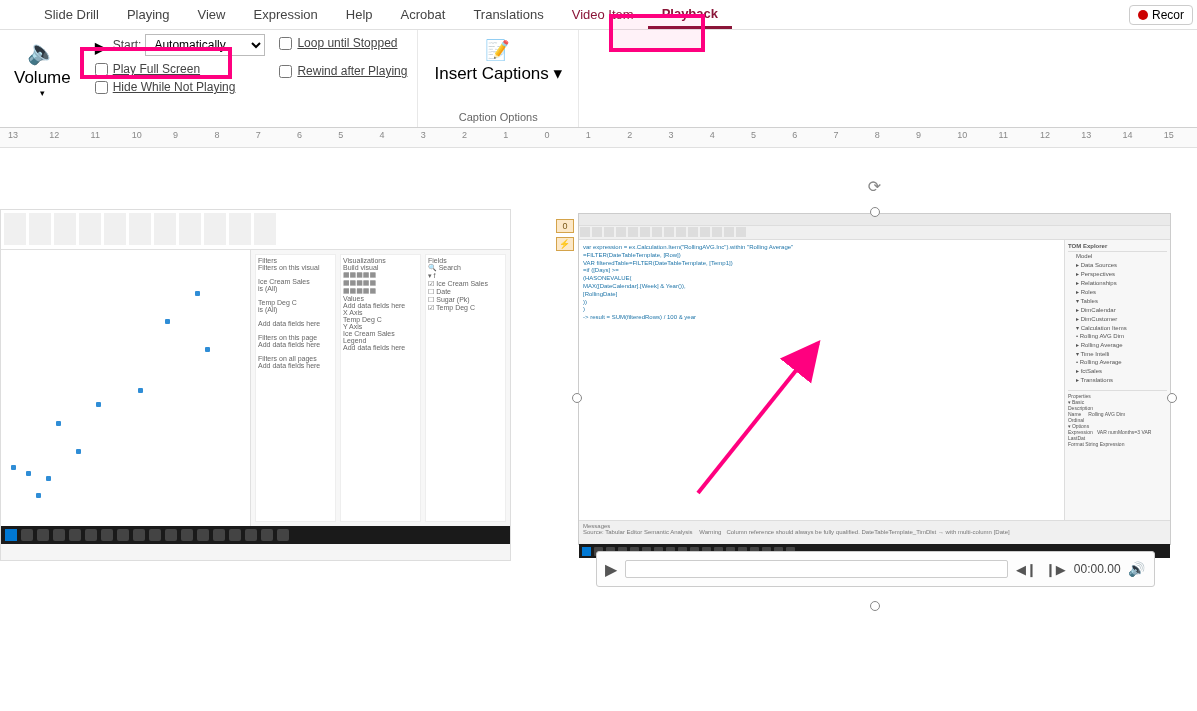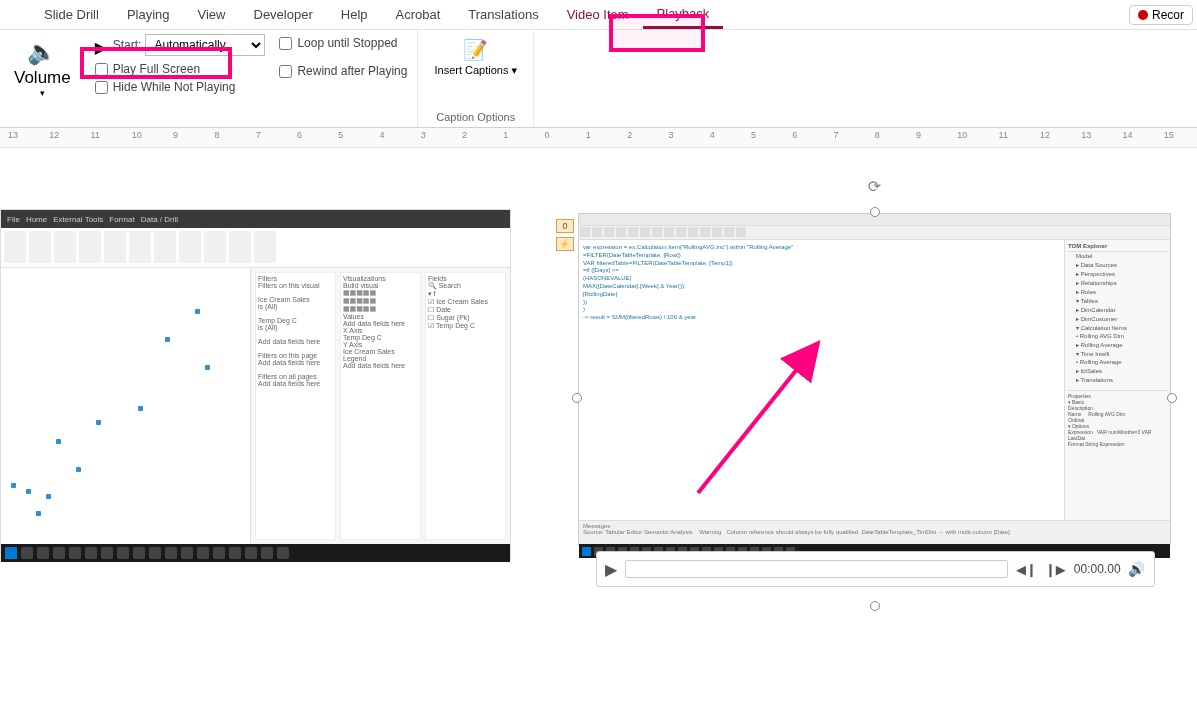--- a/index.html
+++ b/index.html
@@ -2,21 +2,21 @@
 <html><head>
 <meta charset="utf-8">
 <style>
 * { margin: 0; padding: 0; box-sizing: border-box; font-family: "Segoe UI", Arial, sans-serif; }
 body { background: #fff; width: 1197px; height: 711px; position: relative; overflow: hidden; }
 
 
 .tabs { display: flex; align-items: center; height: 30px; padding-left: 30px; gap: 0; border-bottom: 1px solid #e0e0e0; background: #fff; }
 .tab { padding: 5px 14px; font-size: 13px; color: #444; cursor: pointer; }
 .tab.contextual { color: #8a1538; }
-.tab.active { color: #8a1538; border-bottom: 3px solid #8a1538; font-weight: 400; }
+.tab.active { color: #8a1538; border-bottom: 3px solid #8a1538; font-weight: 700; }
 .record-btn { margin-left: auto; margin-right: 4px; border: 1px solid #ccc; border-radius: 4px; padding: 2px 8px; font-size: 12px; display: flex; align-items: center; gap: 4px; }
 .record-btn .dot { width: 10px; height: 10px; border-radius: 50%; background: #c00; }
 
 
 .hl-playback { position: absolute; left: 609px; top: 14px; width: 96px; height: 38px; border: 4px solid #ff007f; background: rgba(255,0,127,0.05); pointer-events: none; z-index: 10; }
 .hl-start { position: absolute; left: 80px; top: 47px; width: 152px; height: 32px; border: 4px solid #ff007f; pointer-events: none; z-index: 10; }
 
 
 .ribbon { display: flex; height: 98px; border-bottom: 1px solid #d0d0d0; background: #fff; }
 .ribbon-group { display: flex; flex-direction: column; padding: 4px 10px 2px 10px; border-right: 1px solid #e8e8e8; }
@@ -24,26 +24,26 @@
 .ribbon-group-label { text-align: center; font-size: 11px; color: #666; padding: 2px 0; }
 
 .volume-btn { display: flex; flex-direction: column; align-items: center; padding: 4px; cursor: pointer; }
 .volume-btn .icon { font-size: 24px; color: #444; }
 .volume-btn .lbl { font-size: 17px; margin-top: 2px; }
 .volume-btn .caret { font-size: 9px; }
 
 .start-row { display: flex; align-items: center; gap: 4px; margin-bottom: 4px; }
 .start-label { font-size: 12px; color: #444; }
 .start-select { width: 120px; height: 22px; font-size: 12px; border: 1px solid #bbb; padding: 0 4px; background: #fff; }
-.chk-row { display: flex; align-items: center; gap: 5px; font-size: 12px; color: #444; margin: 2px 0; }
+.chk-row { display: flex; align-items: center; gap: 5px; font-size: 12px; color: #444; margin: 2px 0; text-decoration: underline; }
 .chk-row input { width: 13px; height: 13px; }
 
 .big-btn { display: flex; flex-direction: column; align-items: center; padding: 4px 6px; cursor: pointer; }
 .big-btn .icn { width: 28px; height: 24px; display: flex; align-items: center; justify-content: center; font-size: 20px; color: #555; }
-.big-btn .lbl { font-size: 11px; text-align: center; line-height: 1.2; margin-top: 2px; }
+.big-btn .lbl { font-size: 17px; text-align: center; line-height: 1.2; margin-top: 2px; }
 
 
 .ruler { height: 20px; background: #fafafa; border-bottom: 1px solid #e0e0e0; position: relative; font-size: 9px; color: #888; }
 .ruler-tick { position: absolute; top: 2px; }
 
 
 .canvas { position: relative; background: #fff; height: 563px; }
 
 
 .vid1 { position: absolute; left: 0; top: 61px; width: 511px; height: 352px; background: #f5f5f5; border: 1px solid #ddd; }
@@ -95,21 +95,21 @@
 .player .time { font-size: 12px; color: #444; font-variant-numeric: tabular-nums; }
 .player .vol { font-size: 14px; color: #555; cursor: pointer; }
 </style>
 </head>
 <body>
 
 <div class="tabs">
   <div class="tab">Slide Drill</div>
   <div class="tab">Playing</div>
   <div class="tab">View</div>
-  <div class="tab">Developer</div>
+  <div class="tab">Expression</div>
   <div class="tab">Help</div>
   <div class="tab">Acrobat</div>
   <div class="tab">Translations</div>
   <div class="tab contextual">Video Item</div>
   <div class="tab contextual active">Playback</div>
   <div class="record-btn">
     <span class="dot"></span>
     <span>Recor</span>
   </div>
 </div>
@@ -202,27 +202,20 @@
     <span class="ruler-tick" style="left: 998.621px;">11</span>
     <span class="ruler-tick" style="left: 1039.9px;">12</span>
     <span class="ruler-tick" style="left: 1081.17px;">13</span>
     <span class="ruler-tick" style="left: 1122.45px;">14</span>
     <span class="ruler-tick" style="left: 1163.72px;">15</span>
   </div>
 
 <div class="canvas">
 
   <div class="vid1">
-    <div class="vid1-top">
-        <span>File</span>
-        <span>Home</span>
-        <span>External Tools</span>
-        <span>Format</span>
-        <span>Data / Drill</span>
-      </div>
     <div class="vid1-toolbar">
       <div class="itm"></div>
         <div class="itm"></div>
         <div class="itm"></div>
         <div class="itm"></div>
         <div class="itm"></div>
         <div class="itm"></div>
         <div class="itm"></div>
         <div class="itm"></div>
         <div class="itm"></div>

